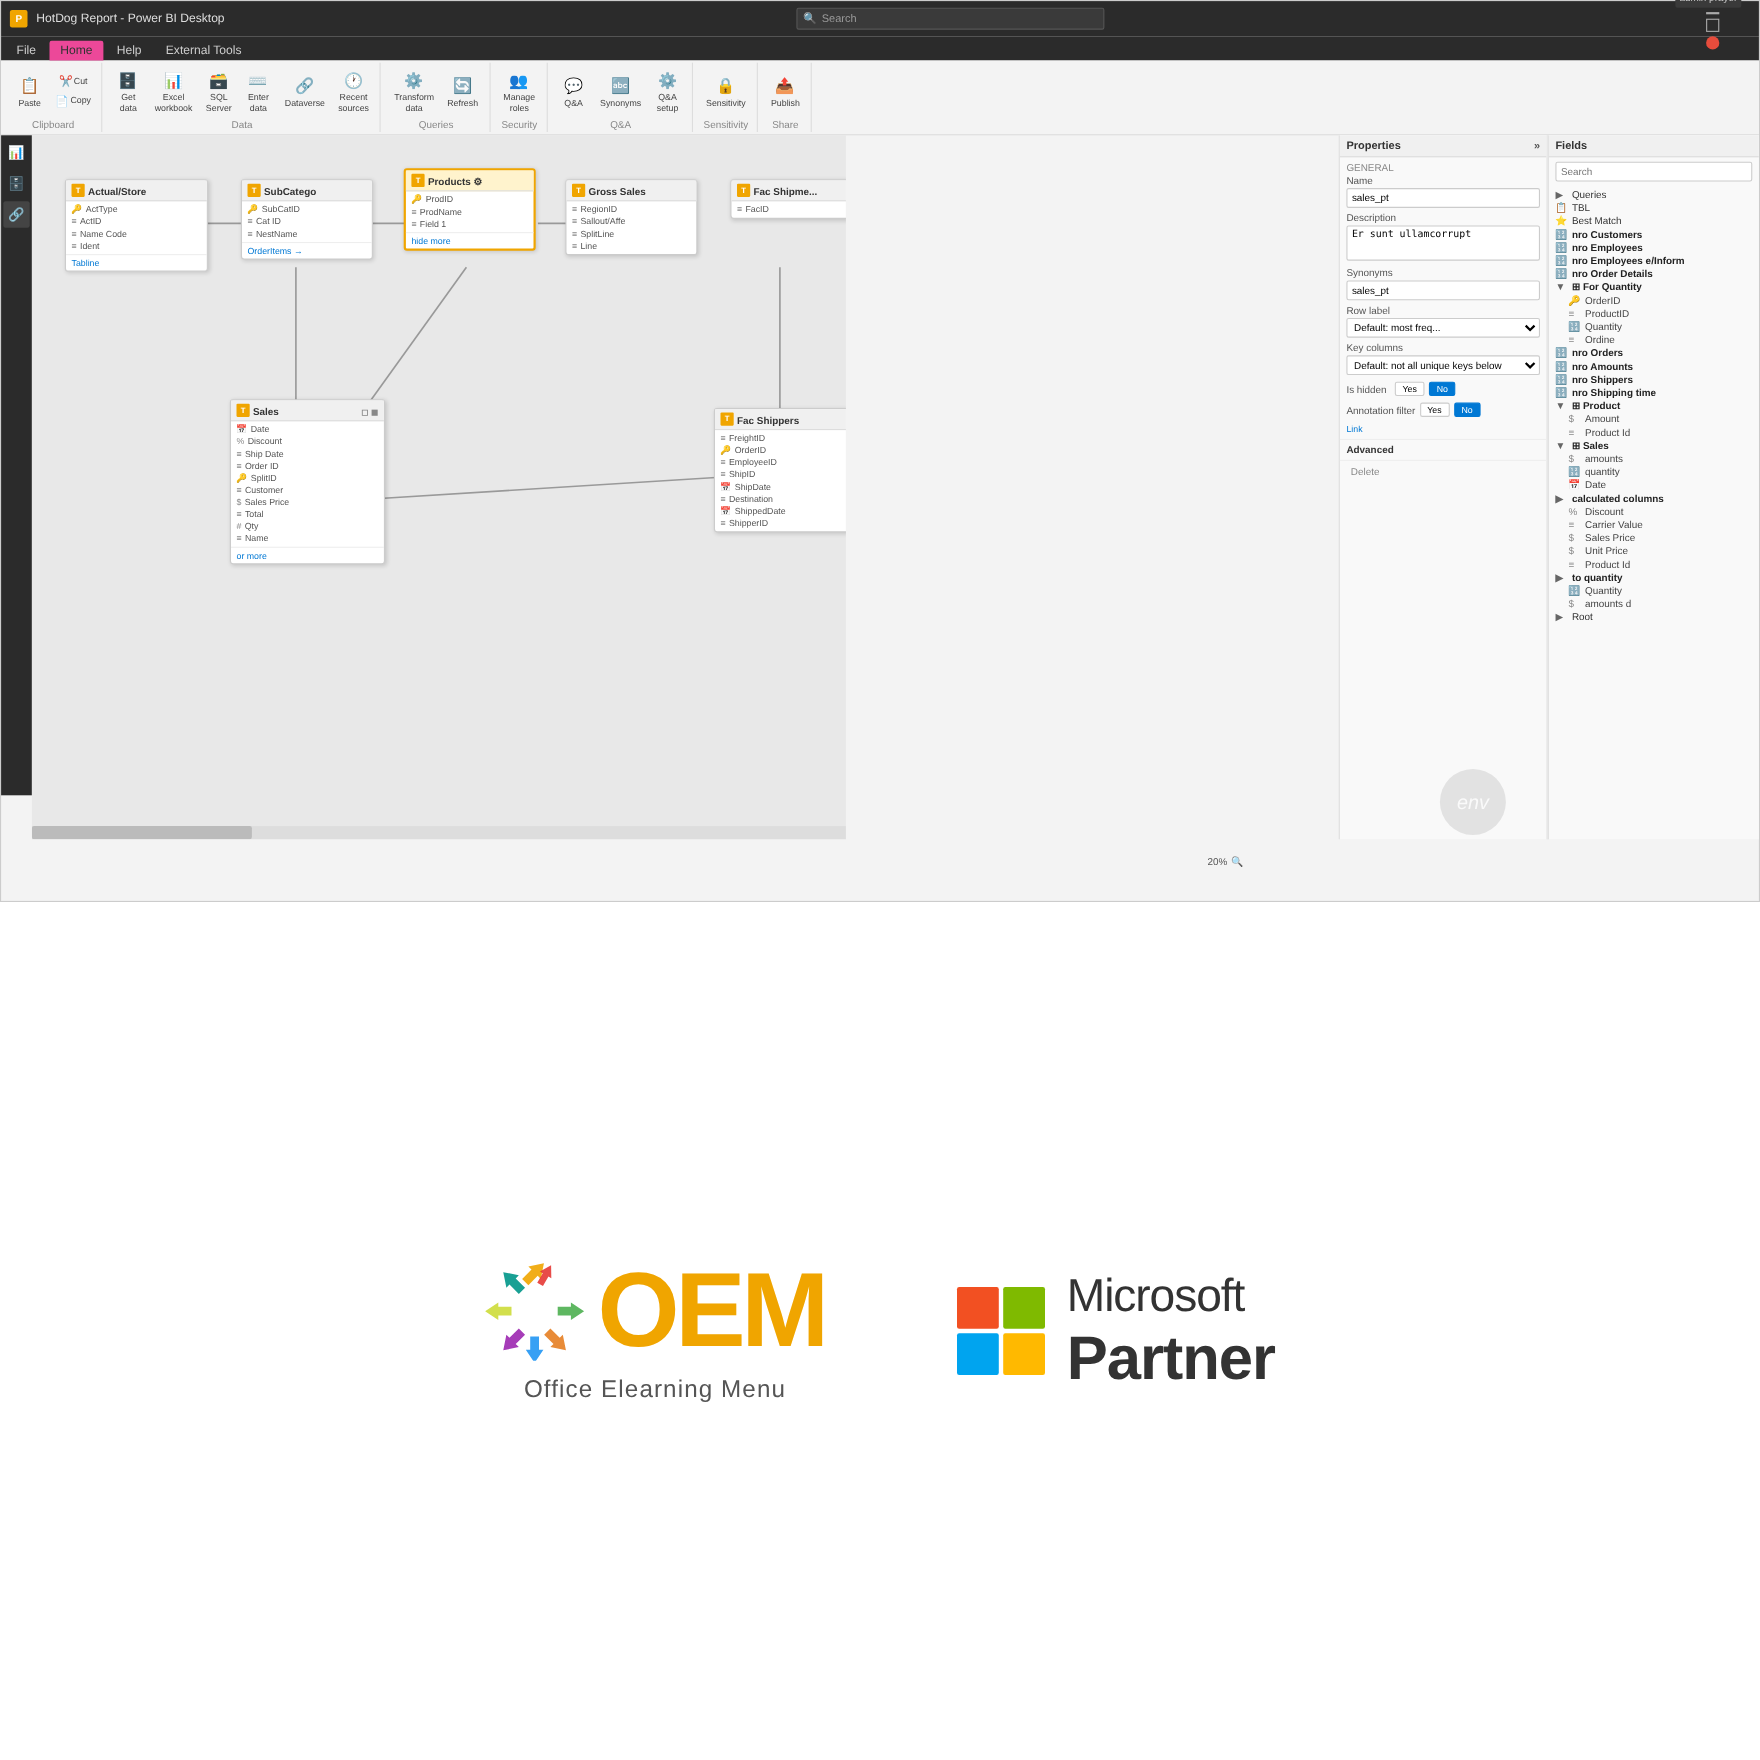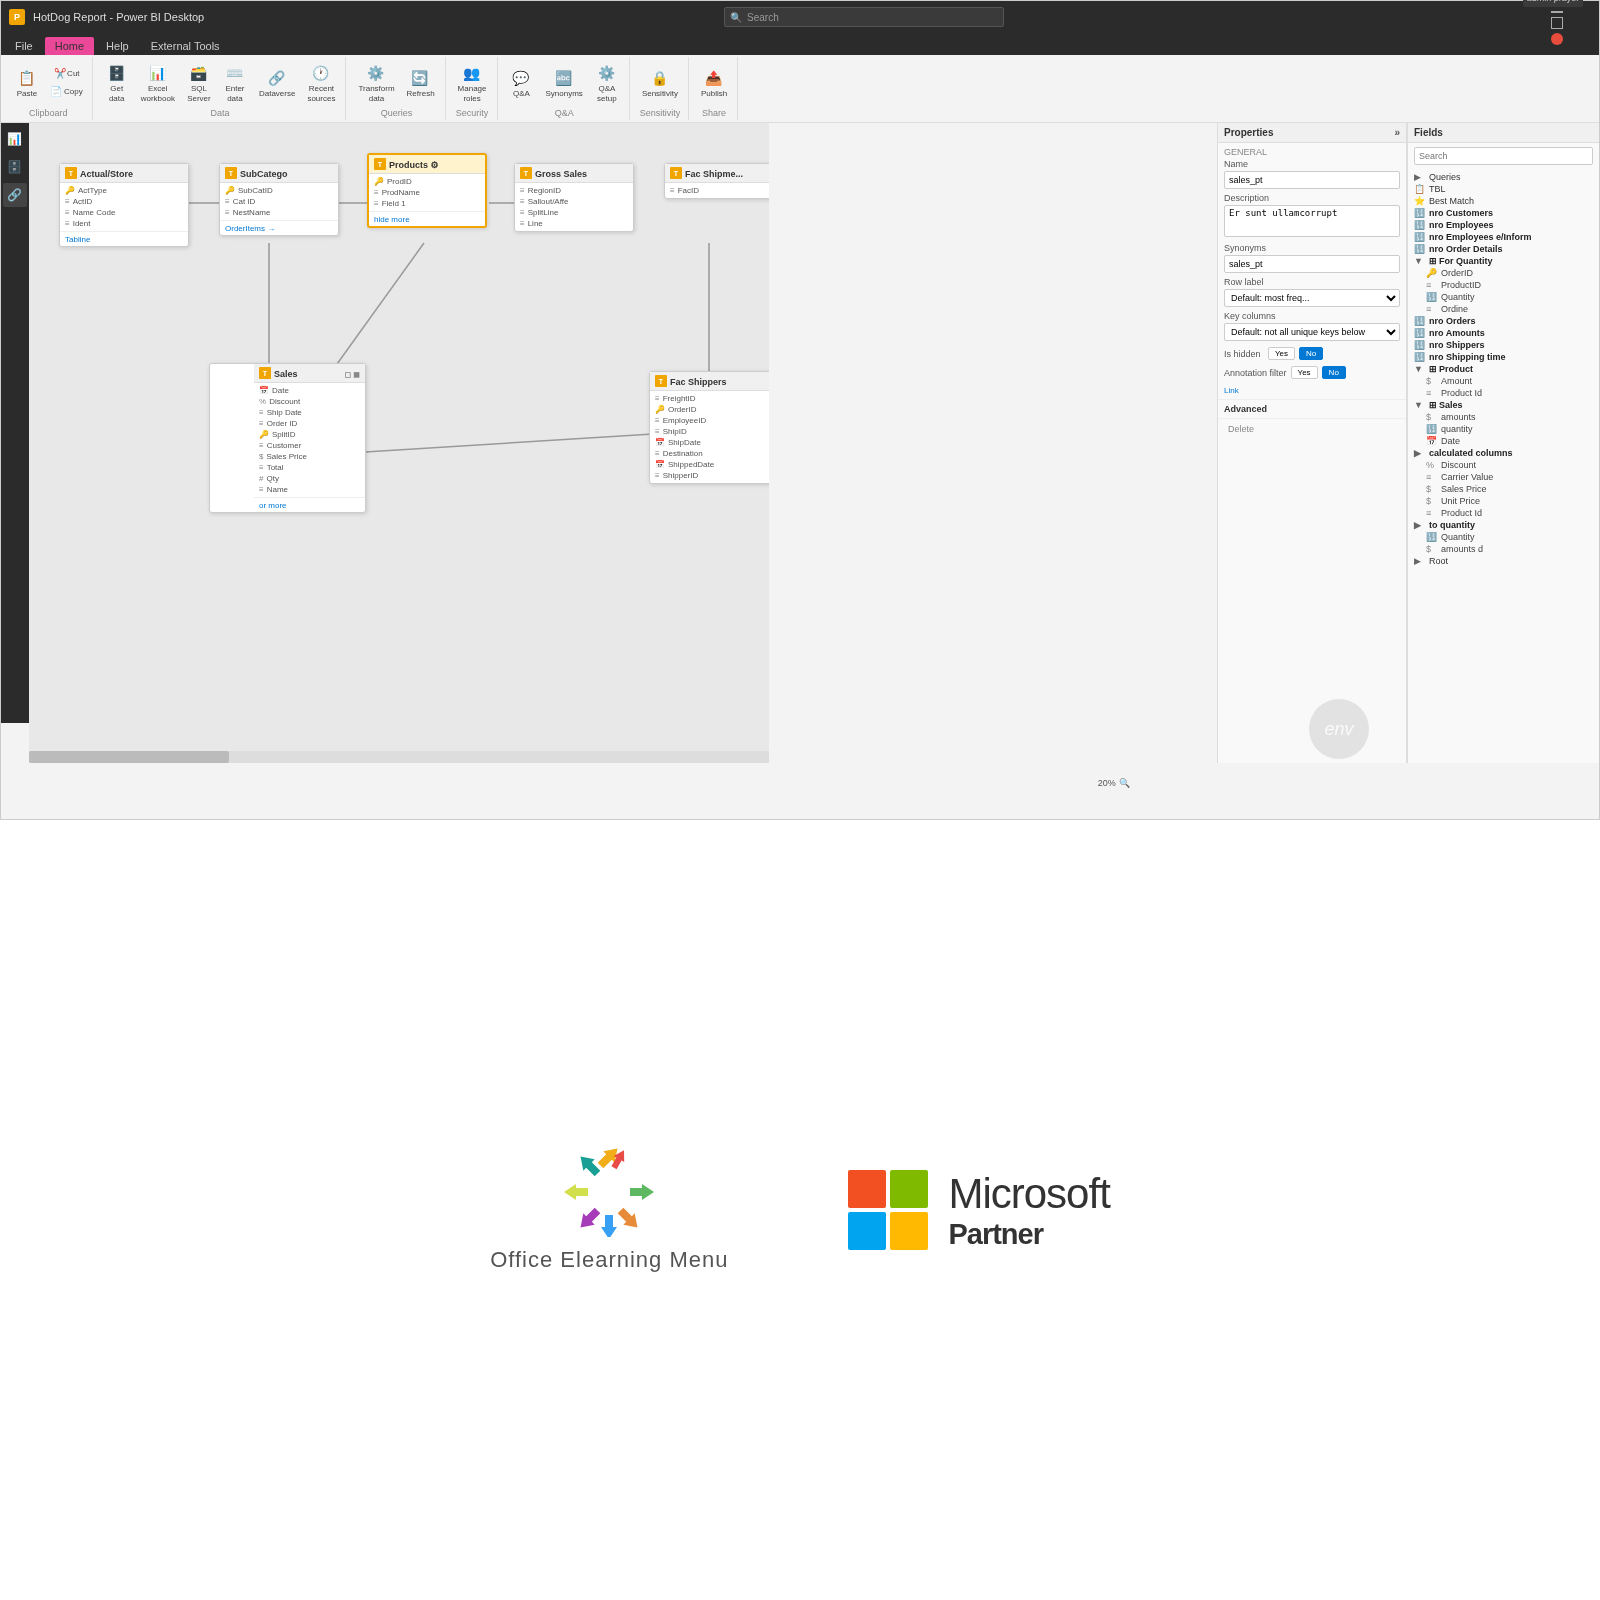--- a/index.html
+++ b/index.html
@@ -586,21 +586,21 @@
       display: flex;
       flex-direction: column;
     }
     .ms-microsoft {
       font-size: 42px;
       color: #333;
       font-weight: 300;
       letter-spacing: -1px;
     }
     .ms-partner-text {
-      font-size: 29px;
+      font-size: 56px;
       color: #333;
       font-weight: bold;
       letter-spacing: -1px;
     }
 
     
     .zoom-bar {
       position: absolute;
       bottom: 26px;
       left: 28px;
@@ -848,21 +848,21 @@
       <div class="table-card" style="left:635px; top:40px; width:100px;">
         <div class="table-card-header">
           <div class="tbl-icon">T</div>
           <span>Fac Shipme...</span>
         </div>
         <div class="table-card-body">
           <div class="table-card-row"><span class="field-icon">≡</span> FacID</div>
         </div>
       </div>
 
-      <div class="table-card" style="left:180px; top:240px; width:157px;padding-left:44px;">
+      <div class="table-card" style="left:180px; top:240px; width:141px;">
         <div class="table-card-header">
           <div class="tbl-icon">T</div>
           <span>Sales</span>
           <span style="margin-left:auto;font-size:8px;color:#888;">◻ ◼</span>
         </div>
         <div class="table-card-body">
           <div class="table-card-row"><span class="field-icon">📅</span> Date</div>
           <div class="table-card-row"><span class="field-icon">%</span> Discount</div>
           <div class="table-card-row"><span class="field-icon">≡</span> Ship Date</div>
           <div class="table-card-row"><span class="field-icon">≡</span> Order ID</div>
@@ -1142,20 +1142,21 @@
 
           <g transform="translate(25,18) rotate(315)">
             <polygon points="0,-12 8,0 4,0 4,12 -4,12 -4,0 -8,0" fill="#009688" opacity="0.9"></polygon>
           </g>
 
           <g transform="translate(55,12) rotate(30)">
             <polygon points="0,-10 6,0 3,0 3,10 -3,10 -3,0 -6,0" fill="#e53935" opacity="0.9"></polygon>
           </g>
         </svg>
       </div>
+      <div class="oem-text">OEM</div>
     </div>
     <div class="oem-subtitle">Office Elearning Menu</div>
   </div>
 
   <div class="ms-partner">
     <div class="ms-grid">
       <div class="ms-tile ms-red"></div>
       <div class="ms-tile ms-green"></div>
       <div class="ms-tile ms-blue"></div>
       <div class="ms-tile ms-yellow"></div>

